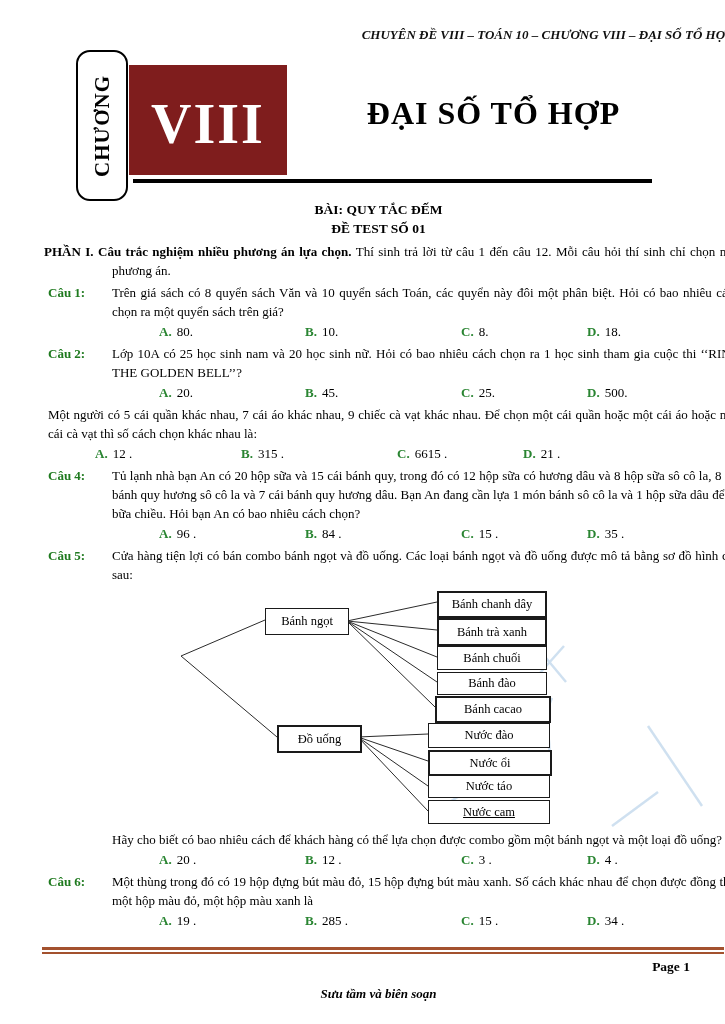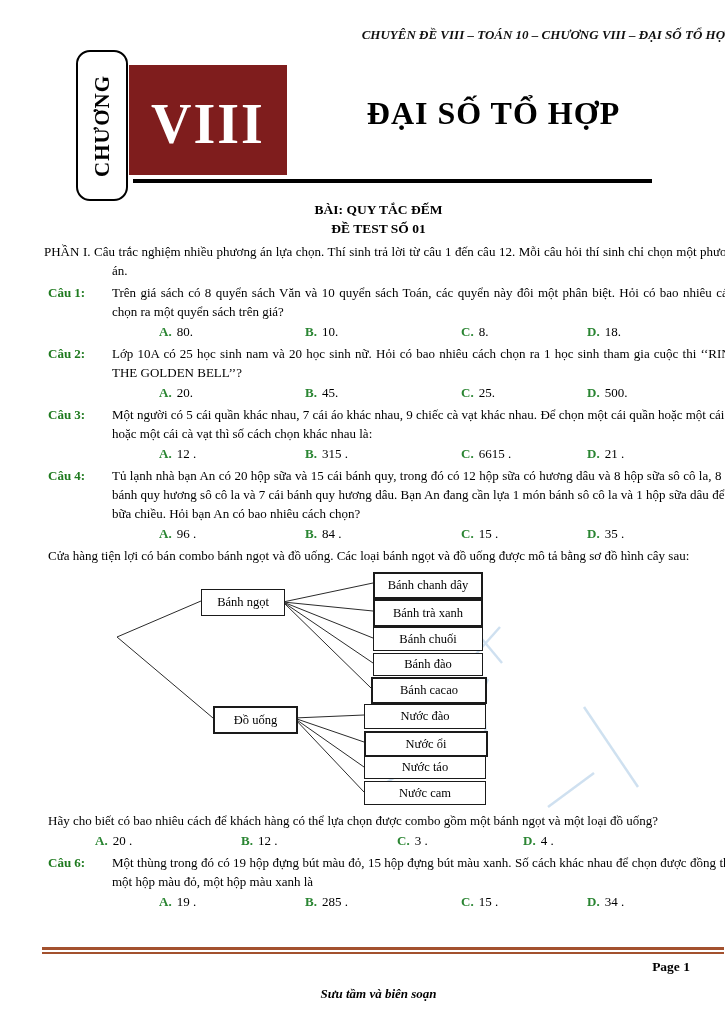--- a/index.html
+++ b/index.html
@@ -35,21 +35,21 @@
     position:absolute;left:287px;top:104px;width:413px;text-align:center;
     font-weight:bold;font-size:32px;letter-spacing:1px;white-space:nowrap;
   }
   
   .main{position:absolute;top:200px;left:0;right:0;}
   .center-line{text-align:center;font-weight:bold;font-size:13.5px;}
   .part1{
     padding-left:112px;padding-right:17px;text-indent:-68px;
     margin-top:4px;text-align:justify;
   }
-  .part1 .b{font-weight:normal;}
+  .part1 .b{font-weight:bold;}
   
   .q{display:flex;padding-left:48px;margin-top:3px;}
   .q-label{flex:0 0 64px;font-weight:bold;color:#1f7a1f;}
   .q-body{flex:1;padding-right:17px;text-align:justify;}
   .opts{display:grid;grid-template-columns:146px 156px 126px 1fr;margin-top:1px;text-align:left;margin-left:47px;}
   .opt{white-space:nowrap;}
   .ol{font-weight:bold;color:#2a8532;margin-right:5px;}
   
   .tree{position:relative;height:242px;margin:2px 0;}
   .tree-lines{position:absolute;left:0;top:0;}
@@ -62,21 +62,21 @@
   .tn-banh{left:153px;top:22px;width:82px;height:25px;}
   .tn-do  {left:165px;top:139px;width:81px;height:24px;}
   .tn-c0{left:325px;top:5px;width:106px;height:23px;}
   .tn-c1{left:325px;top:32px;width:106px;height:24px;}
   .tn-c2{left:325px;top:60px;width:108px;height:22px;}
   .tn-c3{left:325px;top:86px;width:108px;height:21px;}
   .tn-c4{left:323px;top:110px;width:112px;height:23px;}
   .tn-d0{left:316px;top:137px;width:120px;height:23px;}
   .tn-d1{left:316px;top:164px;width:120px;height:22px;}
   .tn-d2{left:316px;top:189px;width:120px;height:21px;}
-  .tn-d3{left:316px;top:214px;width:120px;height:22px;}
+  .tn-d3{left:316px;top:214px;width:120px;height:22px;text-decoration:underline;}
   
   .footer-rule{
     position:absolute;left:42px;right:33px;top:947px;height:7px;box-sizing:border-box;
     border-top:3px solid #A3512E;border-bottom:2px solid #A3512E;
   }
   .page-num{position:absolute;top:957px;right:67px;font-weight:bold;font-size:13.5px;}
   .credit{
     position:absolute;top:984px;left:0;right:0;text-align:center;
     font-weight:bold;font-style:italic;font-size:13px;
   }
@@ -124,21 +124,20 @@
         <div class="opts">
           <span class="opt"><span class="ol">A.</span><span>20.</span></span>
           <span class="opt"><span class="ol">B.</span><span>45.</span></span>
           <span class="opt"><span class="ol">C.</span><span>25.</span></span>
           <span class="opt"><span class="ol">D.</span><span>500.</span></span>
         </div>
       </div>
     </div>
 
     <div class="q">
-      <span class="q-label">Câu 3:</span>
       <div class="q-body">
         <div>Một người có 5 cái quần khác nhau, 7 cái áo khác nhau, 9 chiếc cà vạt khác nhau. Để chọn một cái quần hoặc một cái áo hoặc một cái cà vạt thì số cách chọn khác nhau là:</div>
         <div class="opts">
           <span class="opt"><span class="ol">A.</span><span>12 .</span></span>
           <span class="opt"><span class="ol">B.</span><span>315 .</span></span>
           <span class="opt"><span class="ol">C.</span><span>6615 .</span></span>
           <span class="opt"><span class="ol">D.</span><span>21 .</span></span>
         </div>
       </div>
     </div>
@@ -150,20 +149,21 @@
         <div class="opts">
           <span class="opt"><span class="ol">A.</span><span>96 .</span></span>
           <span class="opt"><span class="ol">B.</span><span>84 .</span></span>
           <span class="opt"><span class="ol">C.</span><span>15 .</span></span>
           <span class="opt"><span class="ol">D.</span><span>35 .</span></span>
         </div>
       </div>
     </div>
 
     <div class="q">
+      <span class="q-label">Câu 5:</span>
       <div class="q-body">
         <div>Cửa hàng tiện lợi có bán combo bánh ngọt và đồ uống. Các loại bánh ngọt và đồ uống được mô tả bằng sơ đồ hình cây sau:</div>
 
         <div class="tree">
           <svg class="tree-lines" width="598" height="242" viewBox="0 0 598 242">
             <g stroke="#2b2b2b" stroke-width="1">
               <line x1="69" y1="70" x2="153" y2="34"></line>
               <line x1="69" y1="70" x2="165" y2="151"></line>
               <line x1="235" y1="35" x2="325" y2="16"></line>
               <line x1="235" y1="35" x2="325" y2="44"></line>

